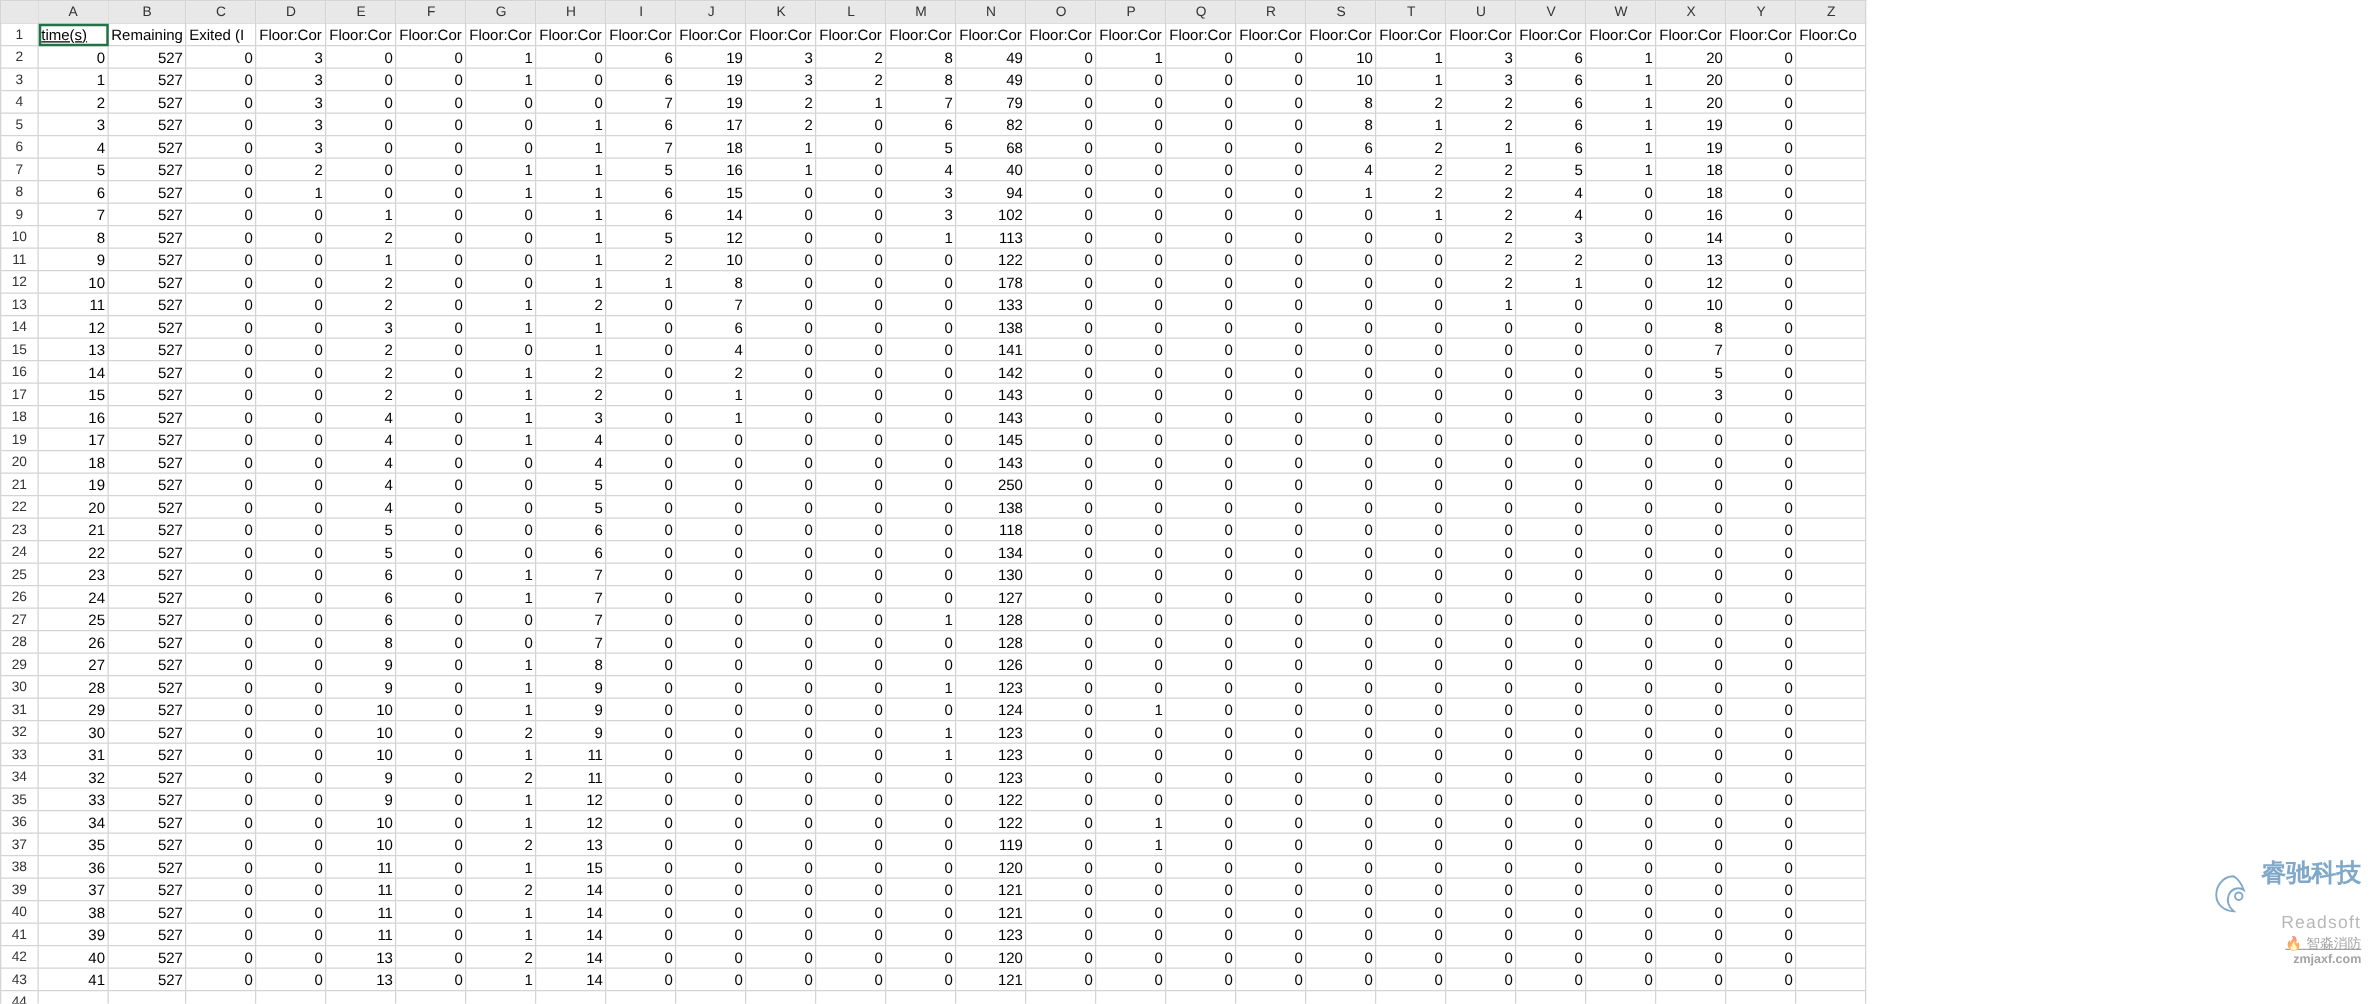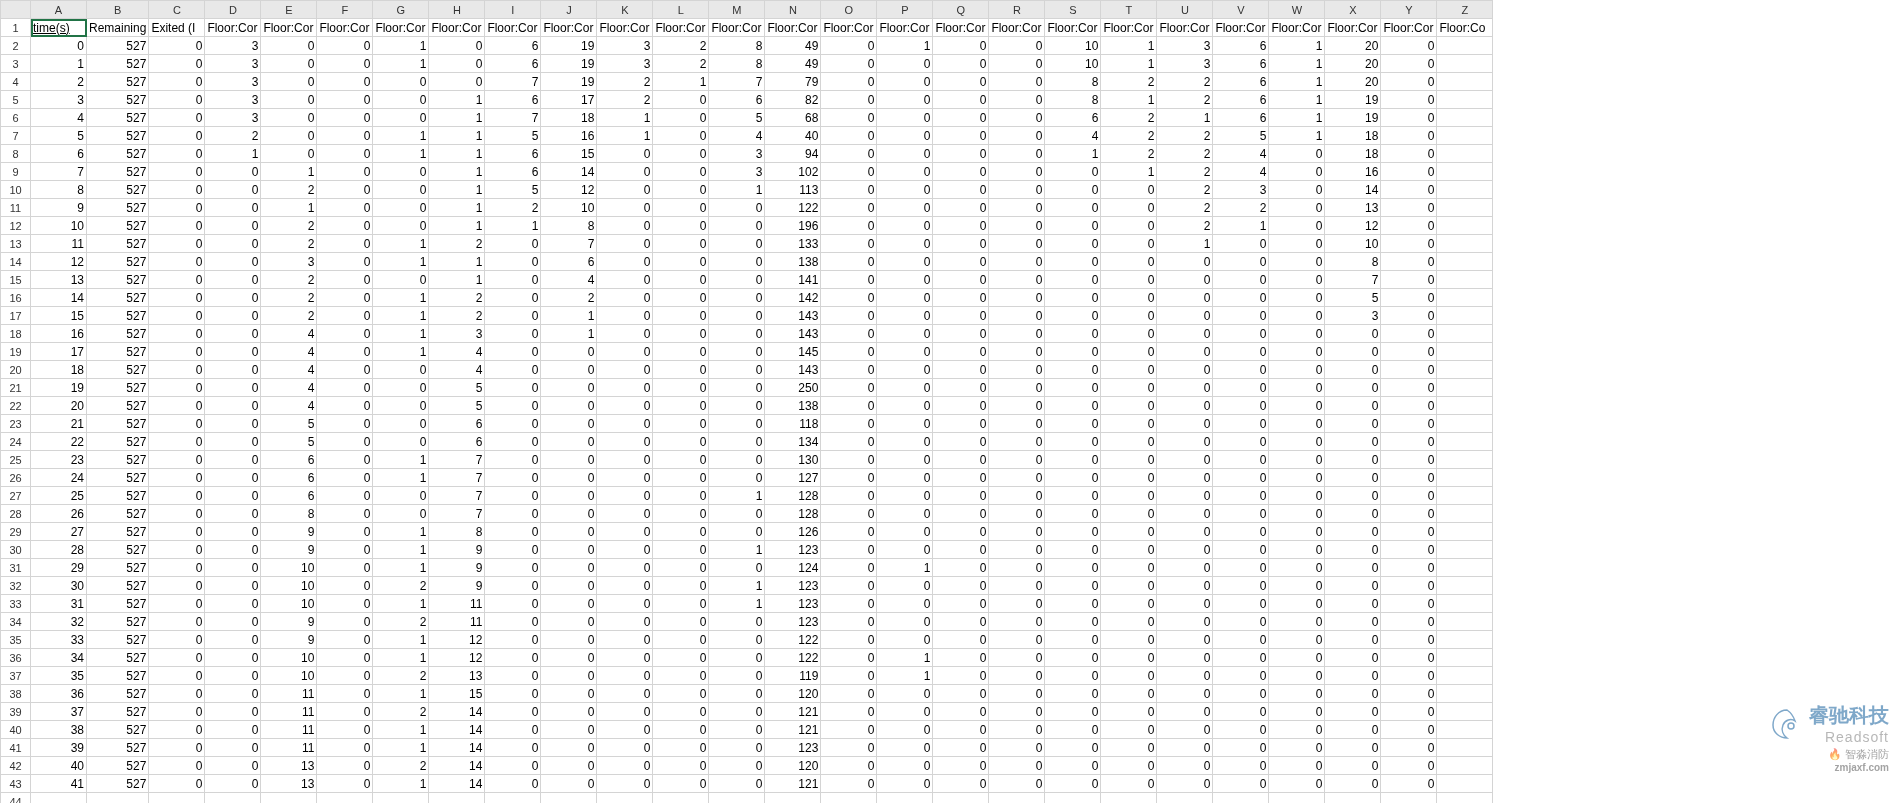--- a/index.html
+++ b/index.html
@@ -54,22 +54,22 @@
     right: 10px;
     bottom: 30px;
     text-align: right;
     font-family: Arial, sans-serif;
     opacity: 0.6;
     pointer-events: none;
   }
   .watermark .logo-row { display:flex; align-items:center; justify-content:flex-start; gap:6px;}
   .watermark svg { width: 32px; height: 32px; }
   .watermark .cn { font-size: 20px; color:#2a6ea6; font-weight:bold;}
-  .watermark .en { font-size: 14px; color:#888; letter-spacing:1px;}
-  .watermark .sub { font-size:11px; color:#666; margin-top:2px;}
+  .watermark .en { font-size: 14px; color:#888; letter-spacing:1px;margin-top:17px;}
+  .watermark .sub { font-size:11px; color:#666; margin-top:2px;text-decoration:underline;}
   .watermark .url { font-size:10px; color:#666;font-weight:bold;}
 </style>
 </head>
 <body>
 
 <div class="sheet-wrap">
   <table class="sheet" id="sheet">
       <colgroup>
         <col style="width: 30px;">
         <col style="width: 56px;">
@@ -458,21 +458,21 @@
           <td class="cell">0</td>
           <td class="cell">2</td>
           <td class="cell">0</td>
           <td class="cell">0</td>
           <td class="cell">1</td>
           <td class="cell">1</td>
           <td class="cell">8</td>
           <td class="cell">0</td>
           <td class="cell">0</td>
           <td class="cell">0</td>
-          <td class="cell">196</td>
+          <td class="cell">178</td>
           <td class="cell">0</td>
           <td class="cell">0</td>
           <td class="cell">0</td>
           <td class="cell">0</td>
           <td class="cell">0</td>
           <td class="cell">0</td>
           <td class="cell">2</td>
           <td class="cell">1</td>
           <td class="cell">0</td>
           <td class="cell">12</td>

